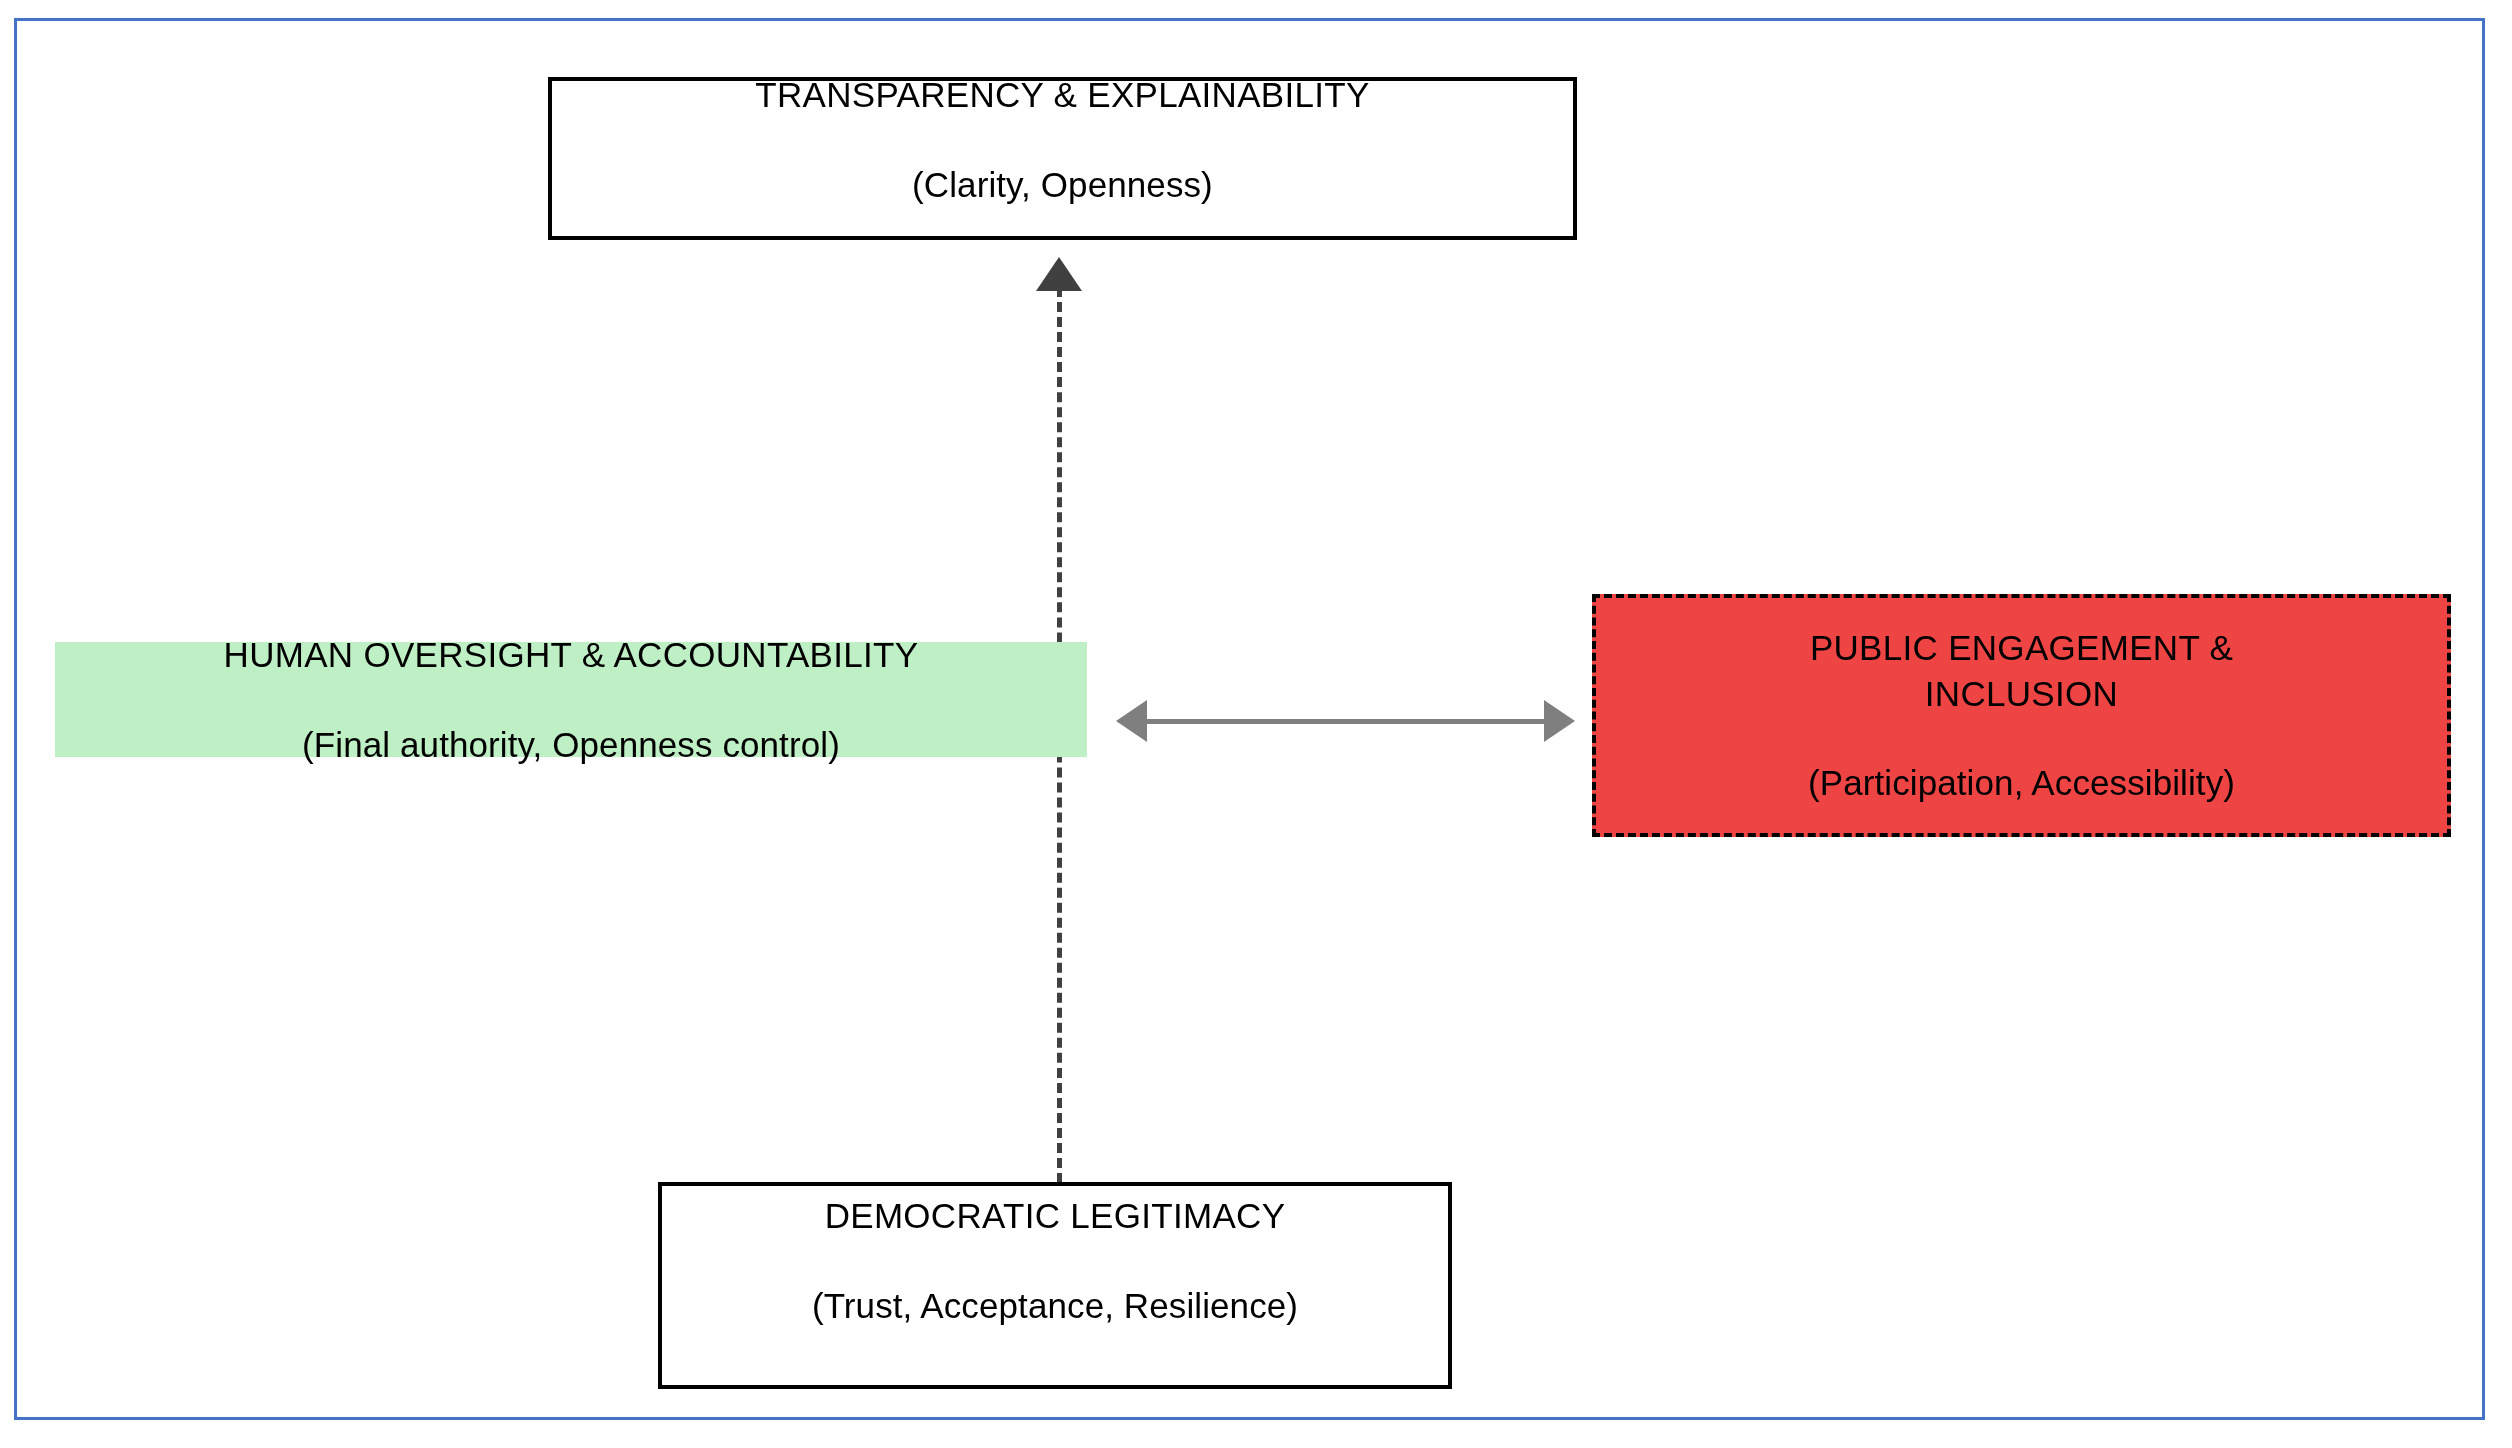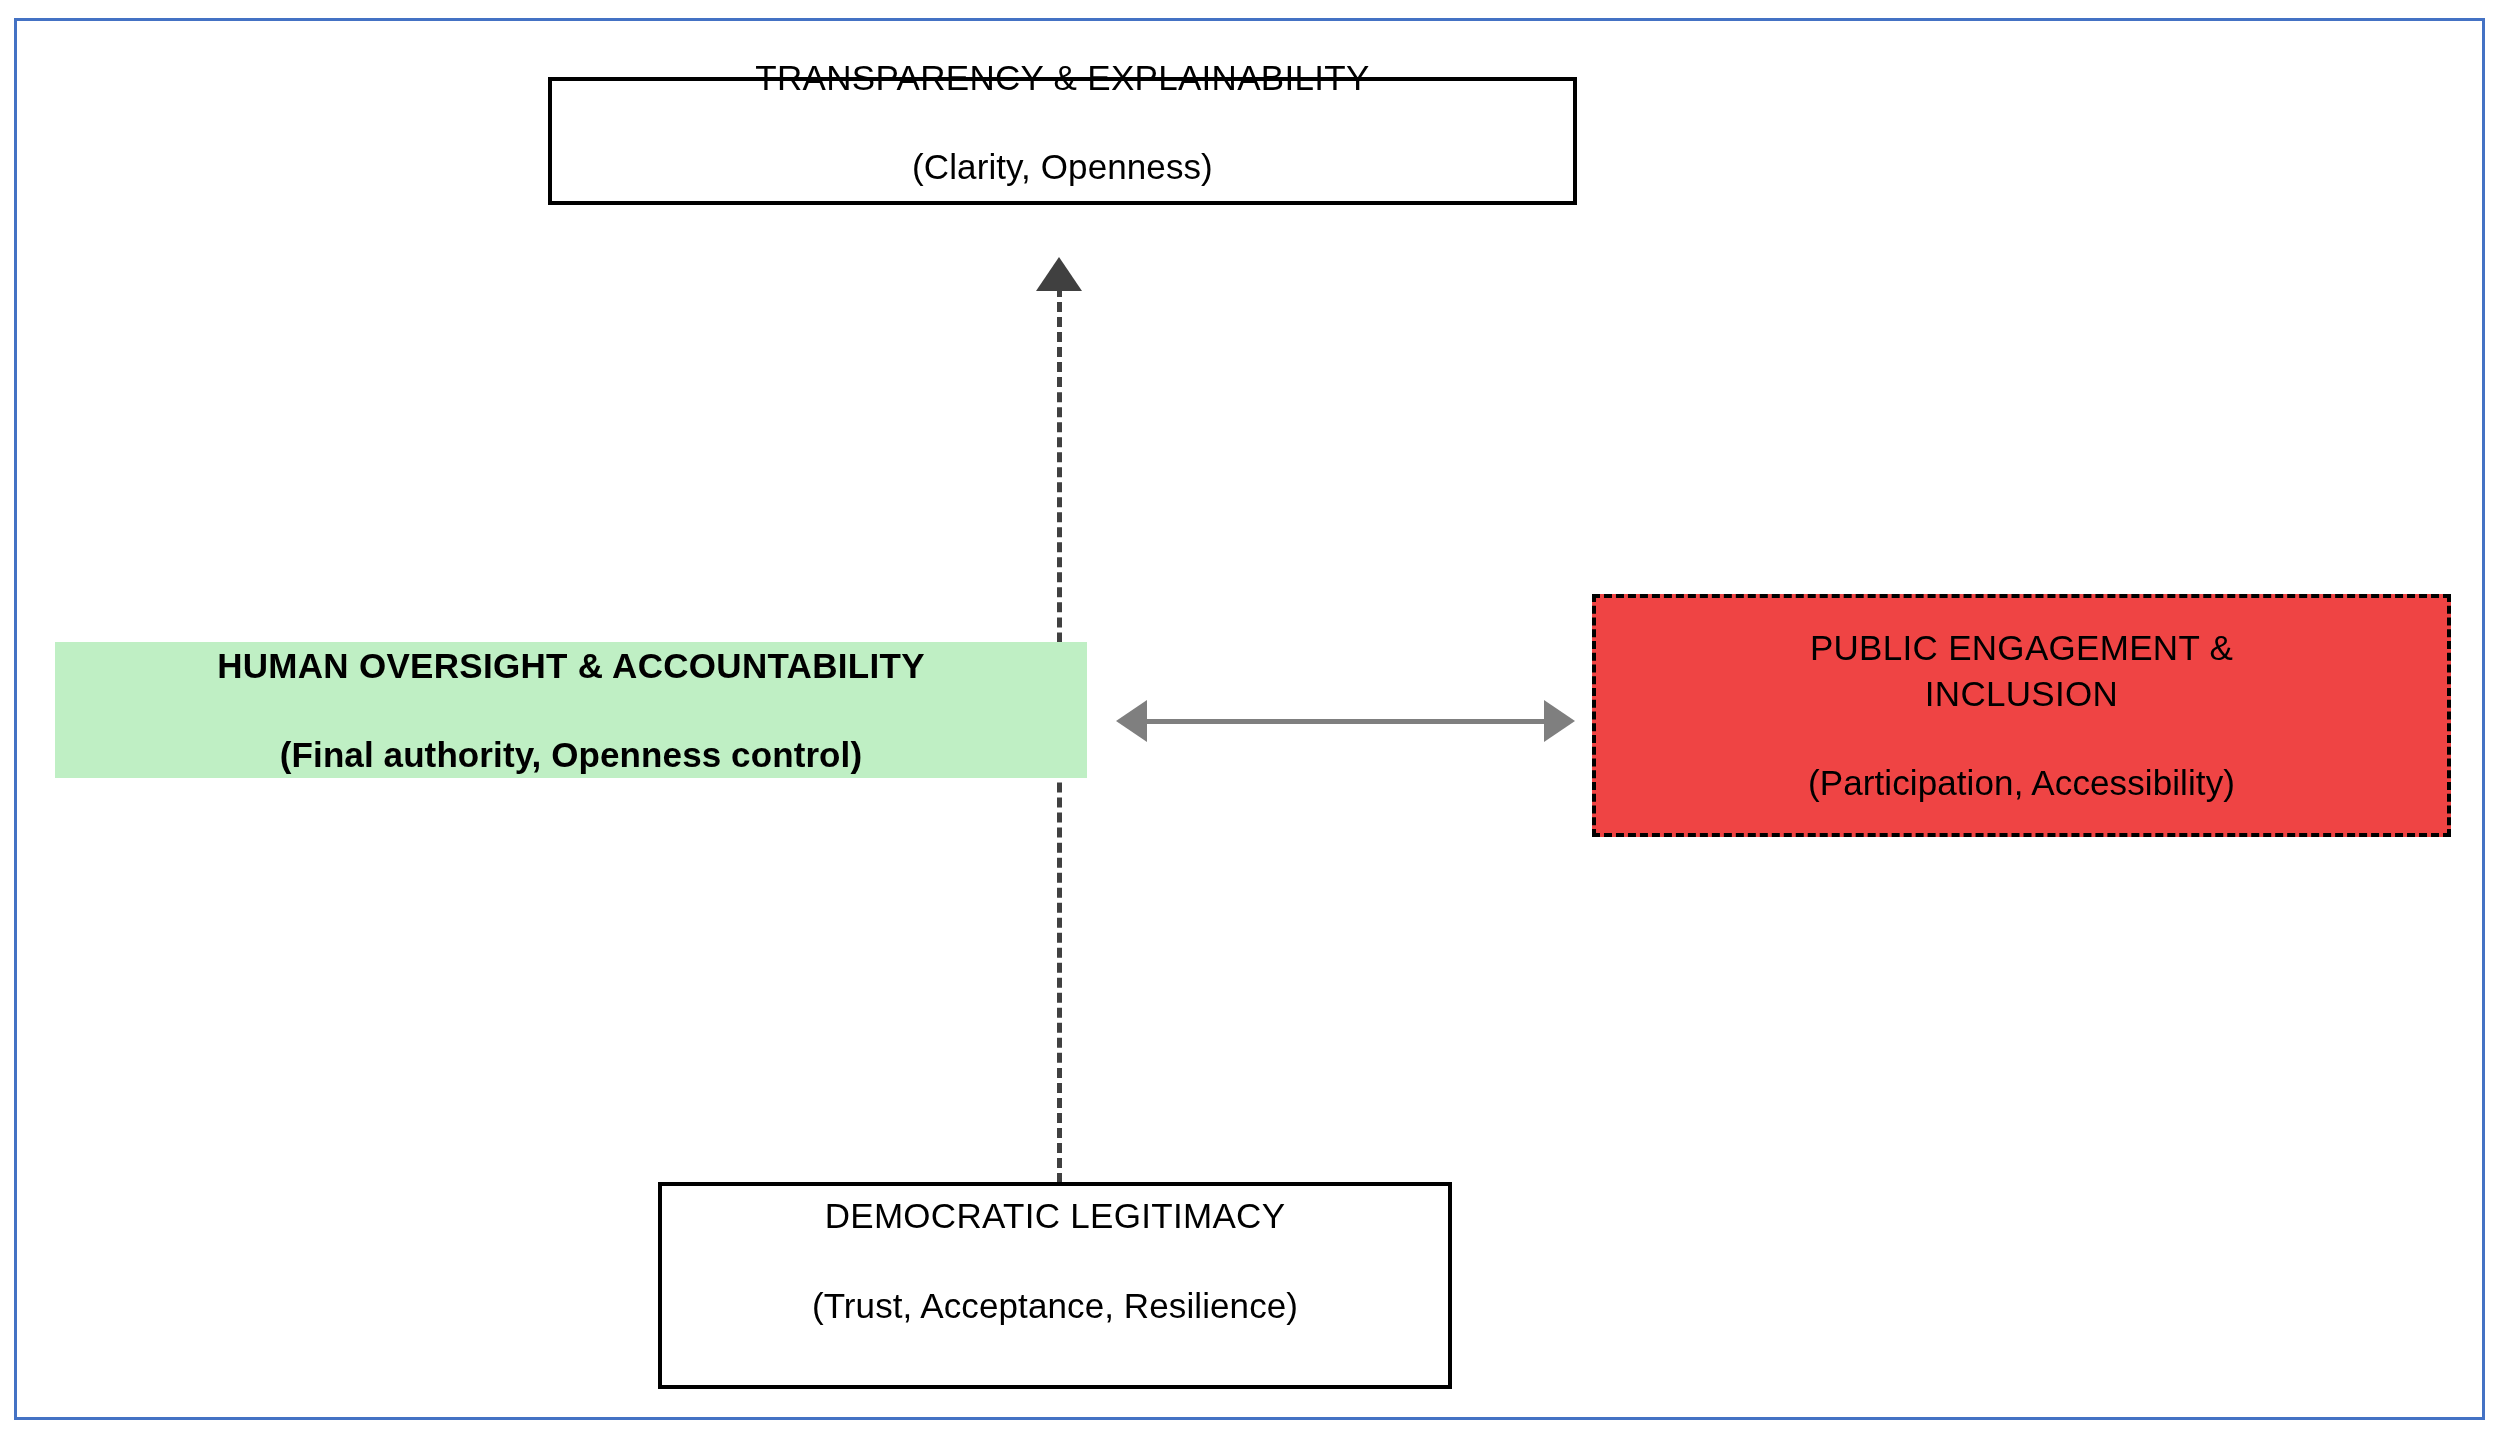--- a/index.html
+++ b/index.html
@@ -70,30 +70,29 @@
   
   .node.filled {
     border: none;
   }
 
   
   #node-transparency {
     left: 548px;
     top: 77px;
     width: 1029px;
-    height: 128px;
+    height: 163px;
     padding-bottom: 38px;
   }
 
   #node-oversight {
     left: 55px;
     top: 642px;
     width: 1032px;
-    height: 136px;
-    font-weight: bold;
+    height: 115px;
   }
 
   #node-public {
     left: 1592px;
     top: 594px;
     width: 859px;
     height: 243px;
   }
 
   #node-democratic {

